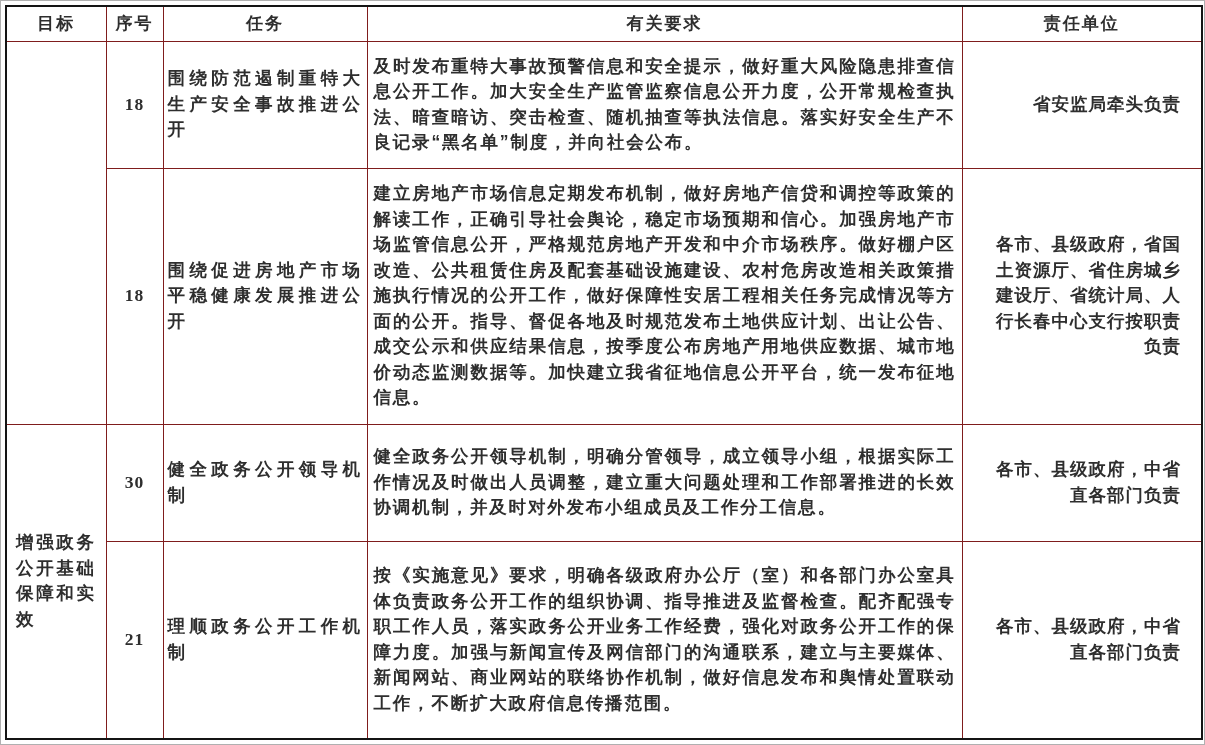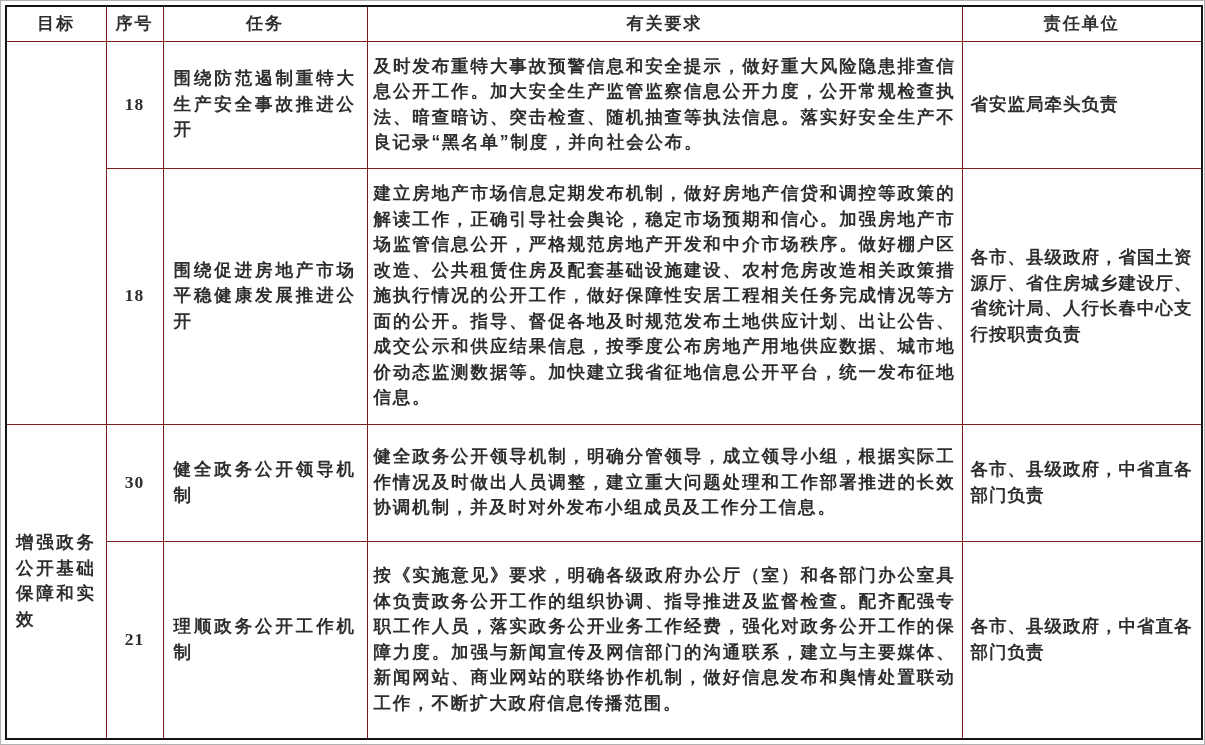--- a/index.html
+++ b/index.html
@@ -53,32 +53,32 @@
   }
   td.goal {
     text-align: justify;
     text-justify: inter-ideograph;
     padding: 4px 9px;
     letter-spacing: 2.5px;
   }
   td.task {
     text-align: justify;
     text-justify: inter-ideograph;
-    padding: 4px 10px;
+    padding: 4px 4px;
     letter-spacing: 2.5px;
   }
   td.req {
     text-align: justify;
     text-justify: inter-ideograph;
     padding: 4px 6px;
     letter-spacing: 1.8px;
   }
   td.unit {
-    text-align: left;
-    padding: 4px 8px;
+    text-align: right;
+    padding: 4px 20px;
     letter-spacing: 1px;
   }
 </style>
 </head>
 <body>
 
 <div class="page">
   <table class="doc">
     <colgroup>
       <col style="width:100px">

